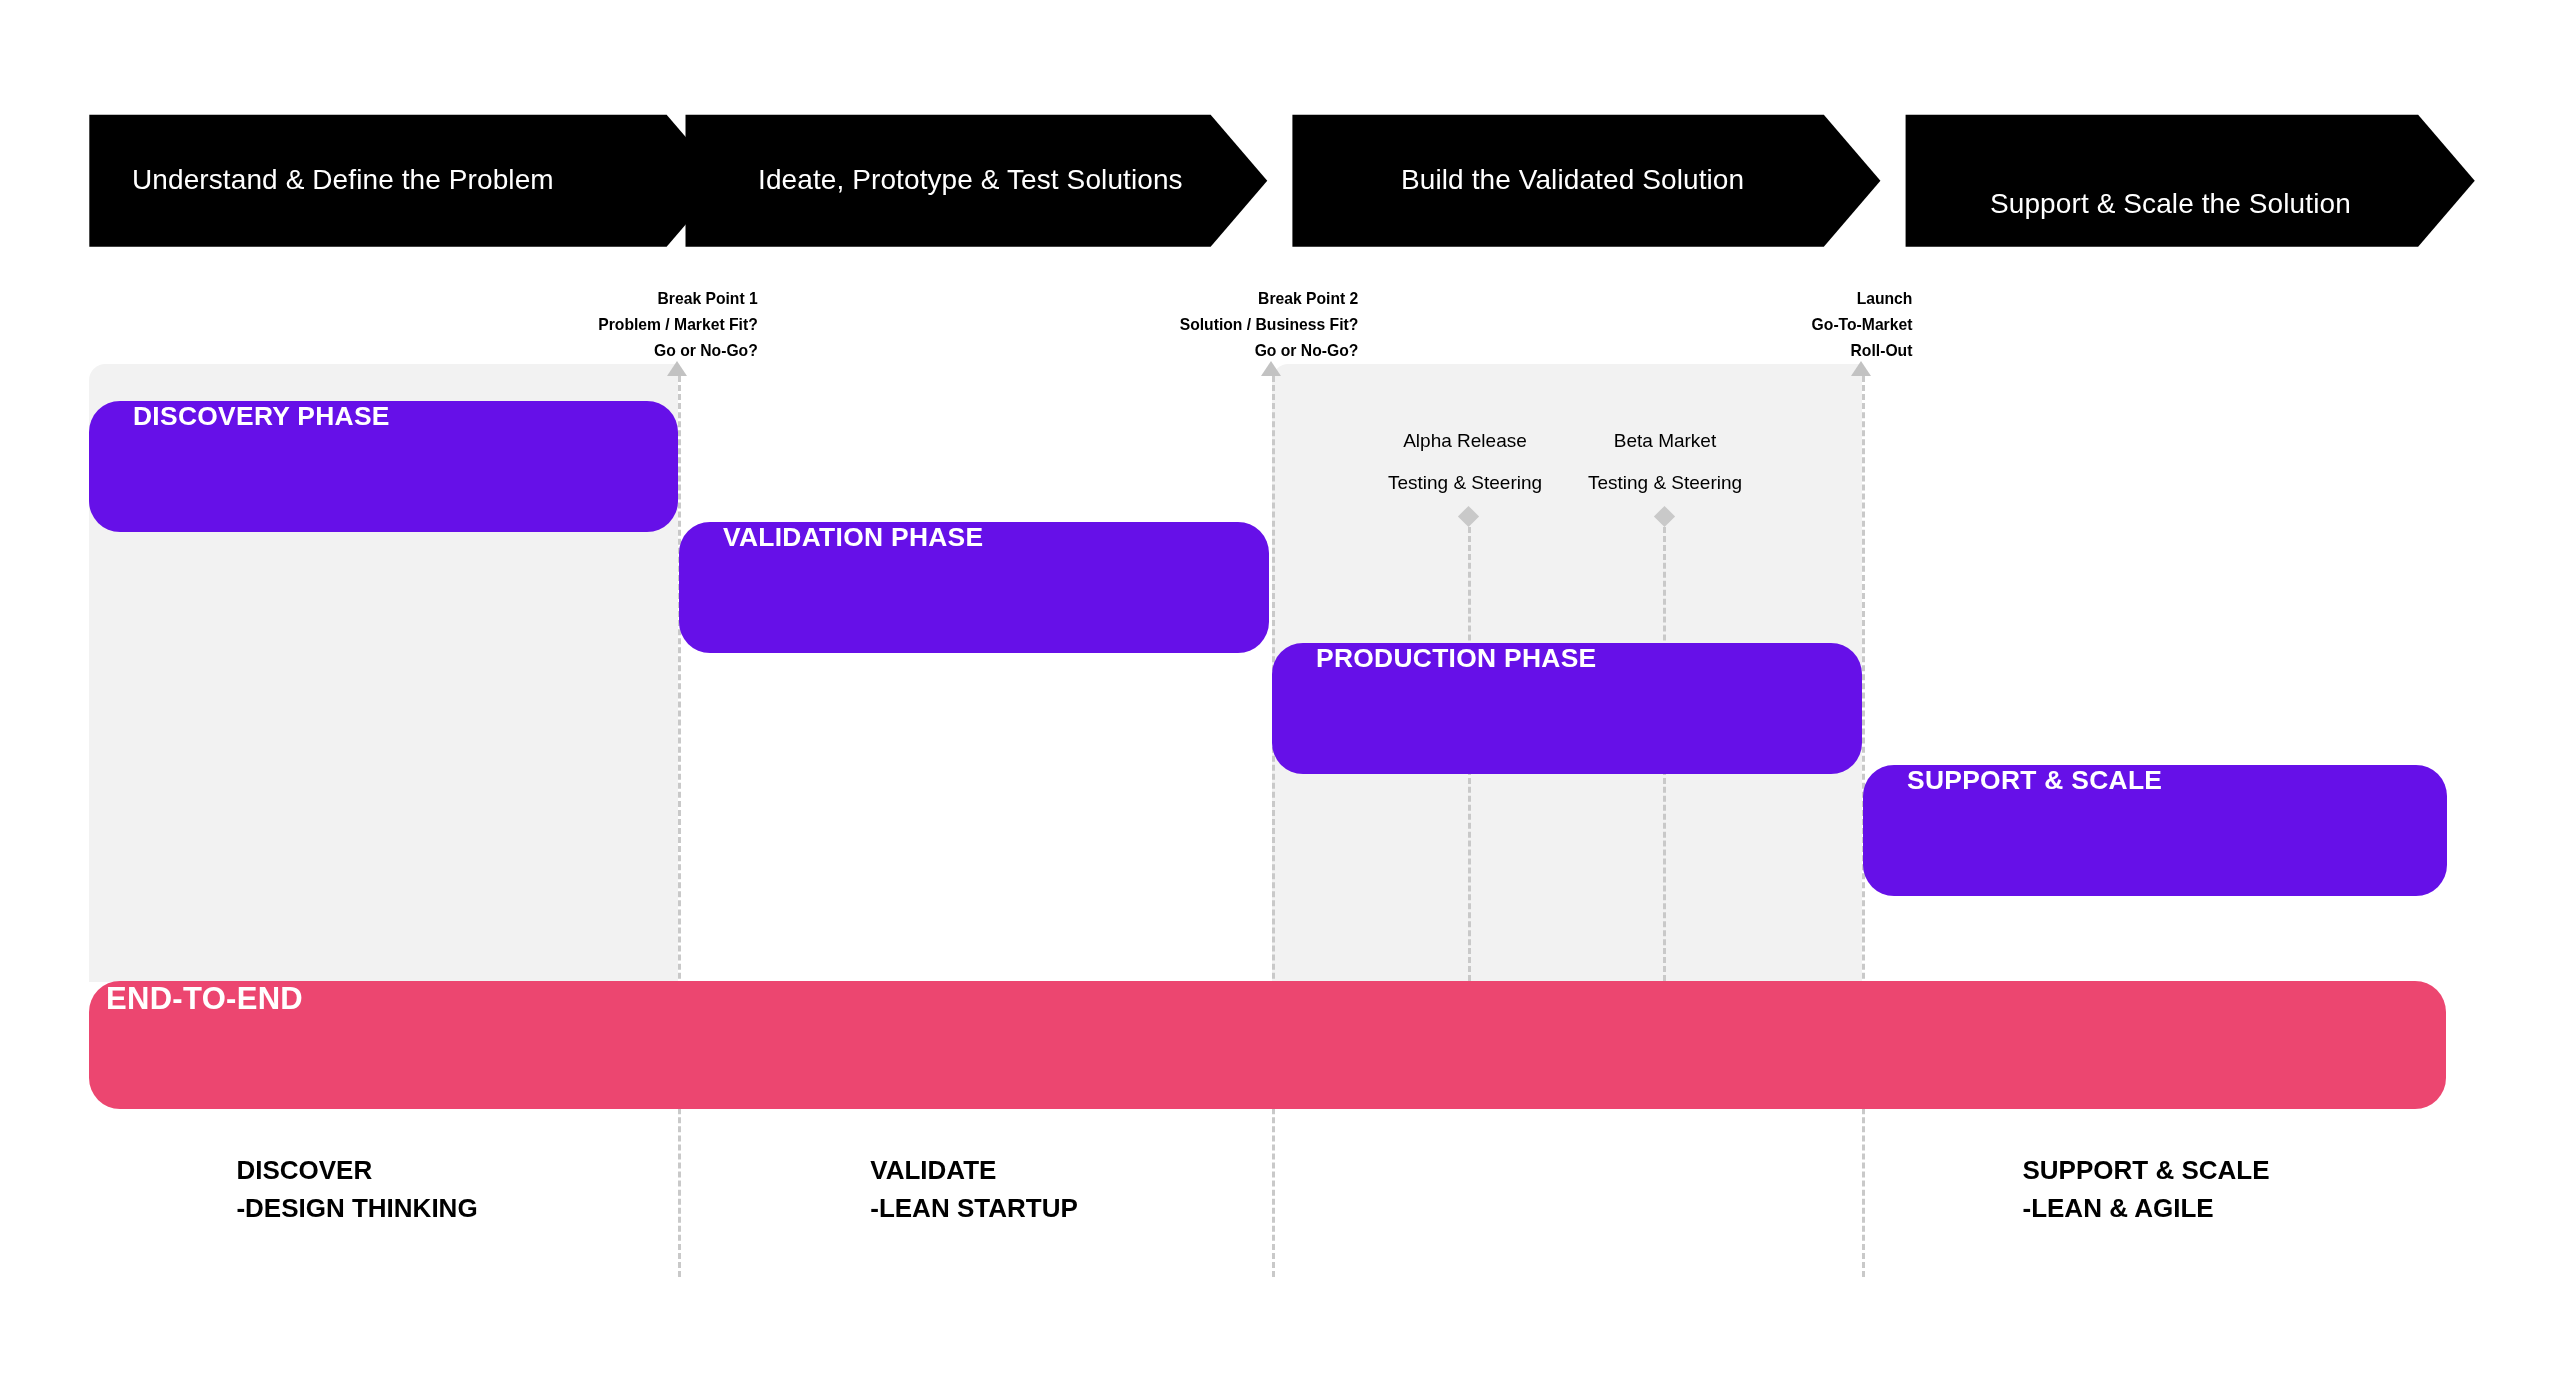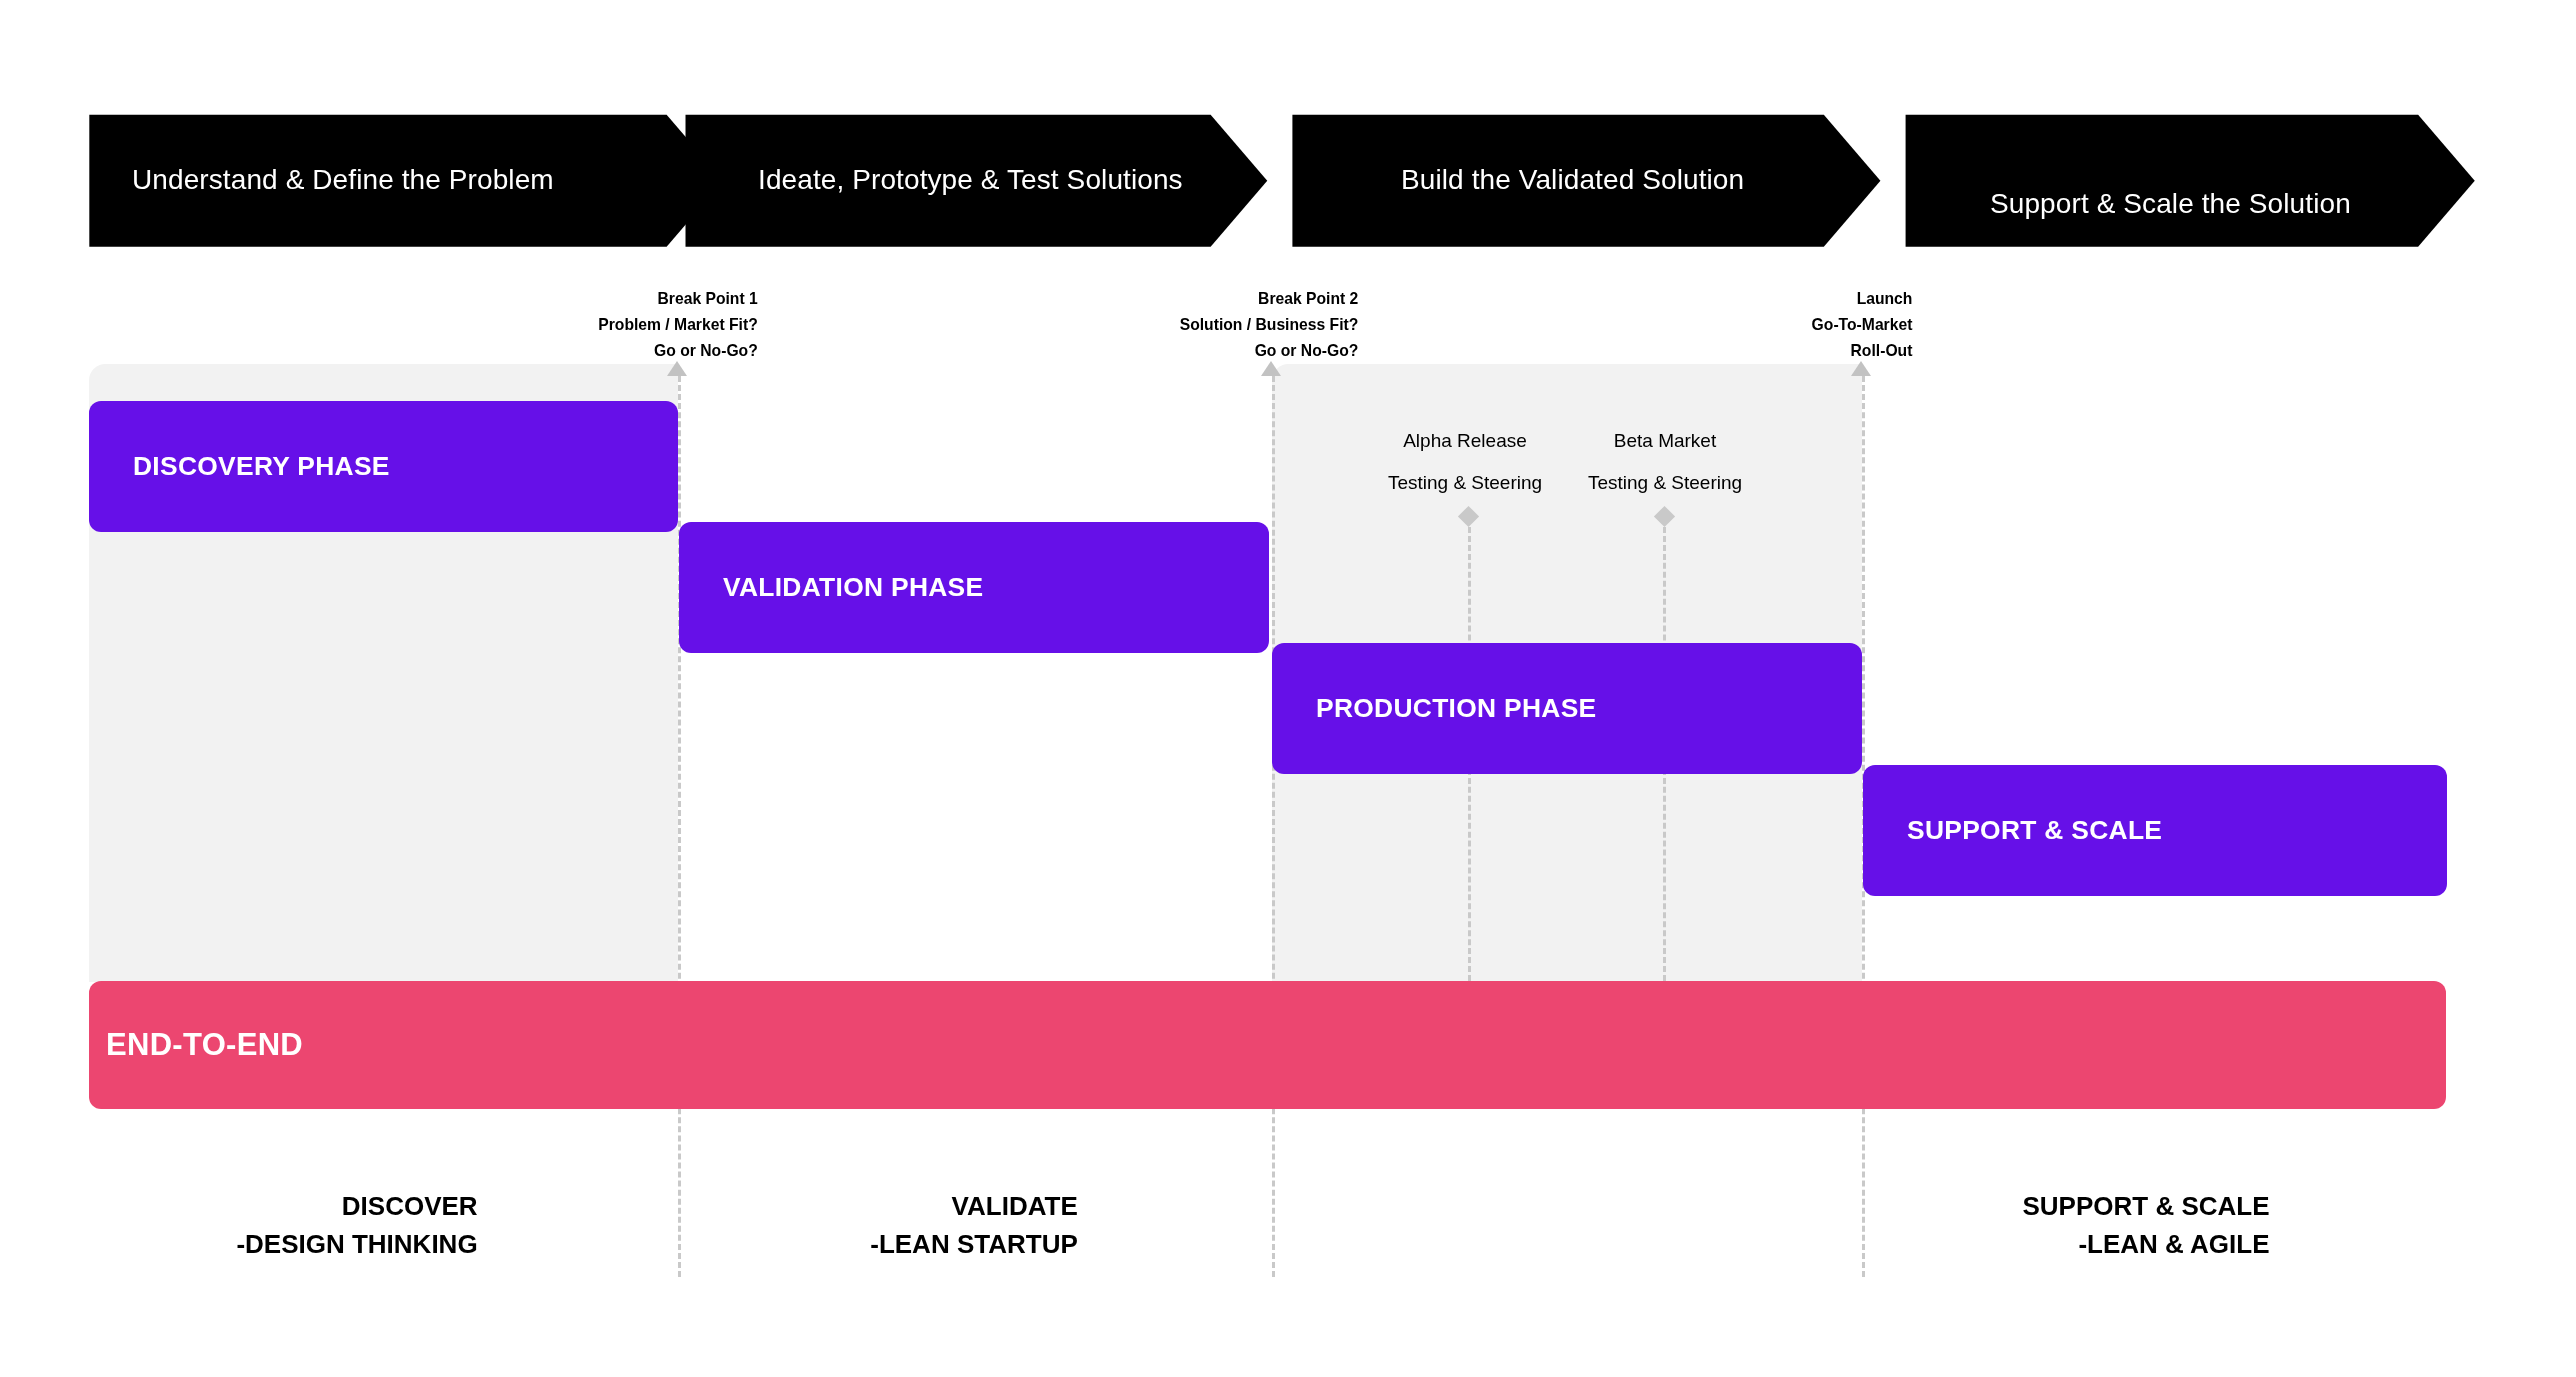--- a/index.html
+++ b/index.html
@@ -94,45 +94,43 @@
     color: #000000;
   }
   .release .r-line {
     font-size: 19px;
     line-height: 42px;
   }
 
   
   .phase-bar {
     position: absolute;
-    border-radius: 12px;
+    border-radius: 31px;
     display: flex;
-    align-items: center;
   }
   .phase-bar .bar-label {
     color: #ffffff;
     font-size: 26.4px;
     font-weight: bold;
     letter-spacing: 0.3px;
     white-space: nowrap;
     padding-left: 44px;
   }
   .bar-e2e .bar-label {
     font-size: 31px;
     padding-left: 17px;
   }
 
   
   .col-caption {
     position: absolute;
-    text-align: right;
+    text-align: left;
     transform: translateX(-50%);
     color: #000000;
     white-space: nowrap;
-    margin-top: 36px;
   }
   .col-caption .c-line {
     font-size: 26px;
     font-weight: bold;
     line-height: 38px;
   }
 </style>
 </head>
 <body>
 

